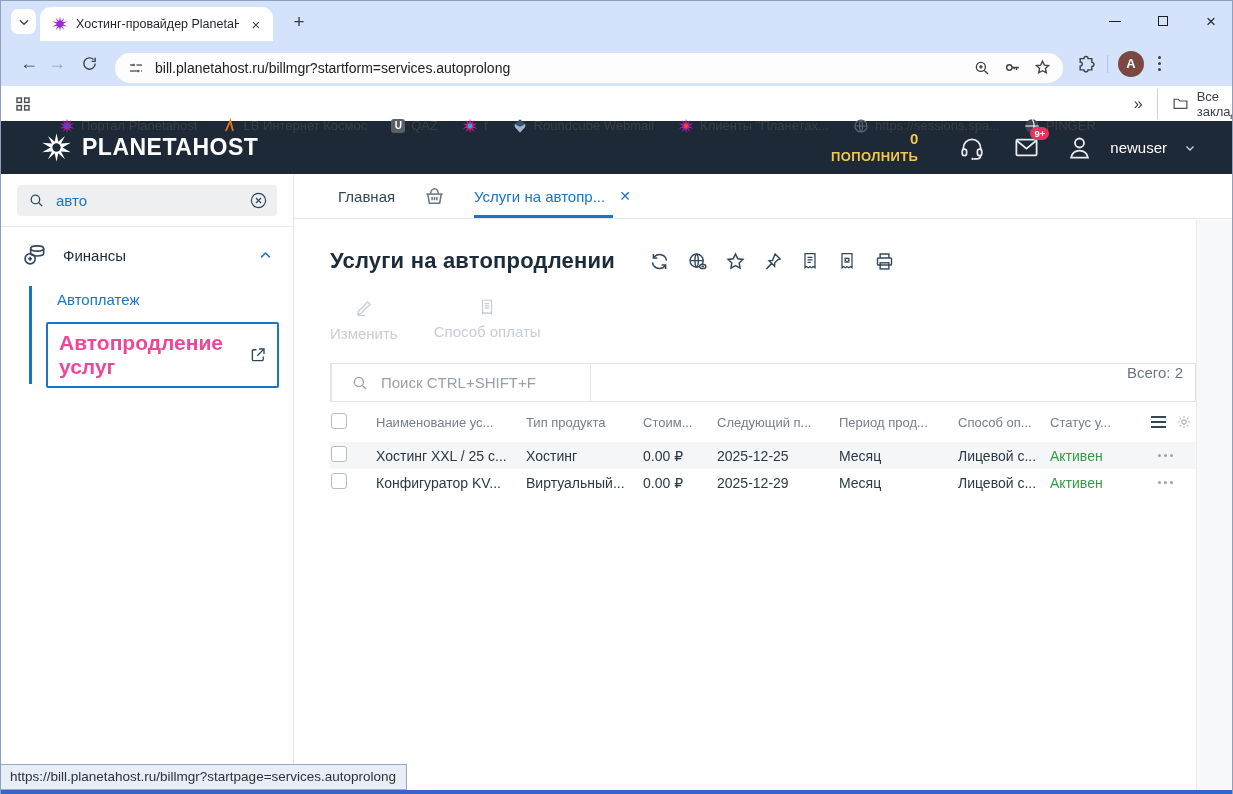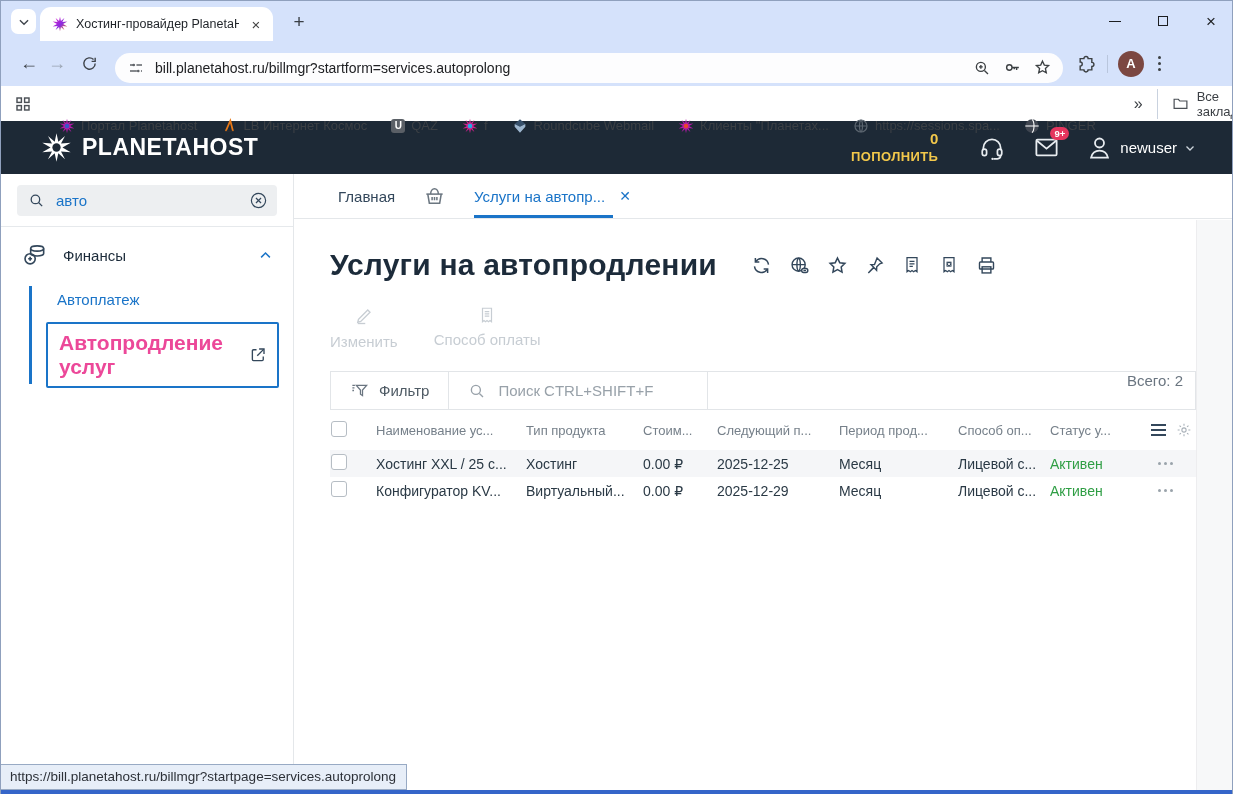--- a/index.html
+++ b/index.html
@@ -55,21 +55,21 @@
   .appbar{height:53px;background:#1d2936;display:flex;align-items:center;padding:0 36px 0 40px;}
   .brand{display:flex;align-items:center;gap:10px;color:#fff;}
   .brand-name{font-size:23px;font-weight:800;letter-spacing:.5px;color:#fff;}
   .appbar-right{margin-left:auto;display:flex;align-items:center;gap:26px;}
   .balance{text-align:right;line-height:1.25;margin-right:14px;cursor:pointer;}
   .balance-amount{color:#f2c84b;font-size:15px;font-weight:bold;}
   .balance-topup{color:#f2c84b;font-size:13px;font-weight:bold;letter-spacing:.4px;}
   .hd-ic{color:#e8ecf0;width:28px;height:28px;display:flex;align-items:center;justify-content:center;cursor:pointer;position:relative;}
   .badge{position:absolute;top:-7px;right:-9px;background:#e5355e;color:#fff;font-size:9.5px;font-weight:bold;
     border-radius:9px;padding:2px 4px;line-height:1;}
-  .userbox{display:flex;align-items:center;gap:7px;color:#fff;font-size:15px;cursor:pointer;justify-content:space-between;}
+  .userbox{display:flex;align-items:center;gap:17px;color:#fff;font-size:15px;cursor:pointer;justify-content:space-between;}
 
   
   .app-body{display:flex;height:617px;background:#fff;}
   .sidebar{width:293px;border-right:1px solid #e4e7ea;position:relative;flex:none;}
   .main{flex:1;position:relative;background:#fff;}
 
   
   .side-search{margin:11px 16px 10px 16px;height:31px;background:#edeff1;border-radius:4px;
     display:flex;align-items:center;padding:0 9px 0 11px;gap:9px;color:#33475b;}
   .side-search input{flex:1;border:none;outline:none;background:transparent;color:#1a74c8;font-size:15px;
@@ -94,21 +94,21 @@
   .nav-basket{margin:0 28px;color:#6b7680;cursor:pointer;}
   .nav-tab{position:relative;height:100%;display:flex;align-items:center;gap:14px;padding-right:4px;}
   .nav-tab .lbl{font-size:15px;color:#1a74c8;cursor:pointer;}
   .nav-tab .x{color:#1a74c8;font-size:14px;cursor:pointer;}
   .nav-tab .underline{position:absolute;left:0;bottom:0;height:3px;width:139px;background:#1a74c8;}
 
   .gutter{position:absolute;top:46px;bottom:0;right:0;width:36px;background:#f7f8f9;border-left:1px solid #ededef;}
 
   .content{padding:0 36px;}
   .title-row{display:flex;align-items:center;margin-top:29px;}
-  .page-title{margin:0;font-size:30px;font-weight:bold;color:#1c2b3a;letter-spacing:.2px;}
+  .page-title{margin:0;font-size:22px;font-weight:bold;color:#1c2b3a;letter-spacing:.2px;}
   .title-icons{display:flex;align-items:center;gap:17px;margin-left:34px;color:#33475b;}
   .t-ic{cursor:pointer;display:flex;}
 
   .actions-row{display:flex;gap:36px;margin-top:24px;color:#c7cdd3;}
   .action{display:flex;flex-direction:column;align-items:center;gap:7px;font-size:15px;cursor:default;}
 
   .filter-bar{margin-top:21px;border:1px solid #e2e5e8;height:39px;display:flex;align-items:stretch;background:#fff;}
   .f-seg{display:flex;align-items:center;gap:10px;padding:0 19px;}
   .f-filter{color:#4e5a64;font-size:15px;cursor:pointer;}
   .f-sep{width:1px;background:#e2e5e8;}
@@ -469,27 +469,20 @@
           <div class="action">
             <svg class="ic" width="18" height="18" viewBox="0 0 24 24" fill="none" stroke="currentColor" stroke-width="1.6">
                 <path d="M6 3h12v18l-2-1.6-2 1.6-2-1.6L10 21l-2-1.6L6 21z"></path>
                 <path d="M9 7.5h6M9 10.5h6M9 13.5h6"></path>
               </svg>
             <span>Способ оплаты</span>
           </div>
         </div>
 
         <div class="filter-bar">
-          <div class="f-seg f-filter">
-            <svg class="ic" width="19" height="19" viewBox="0 0 24 24" fill="none" stroke="#6a7580" stroke-width="1.6">
-                <path d="M8 5.5h13l-5.2 6v7l-2.6-1.8v-5.2z"></path>
-                <path d="M3 5.5h3.2M3 8.8h2.6M3 12h2"></path>
-              </svg>
-            <span>Фильтр</span>
-          </div>
           <div class="f-sep"></div>
           <div class="f-seg f-search">
             <svg class="ic" width="18" height="18" viewBox="0 0 24 24" fill="none" stroke="#98a1a9" stroke-width="1.8">
                 <circle cx="10.5" cy="10.5" r="6"></circle>
                 <path d="M15.2 15.2L20 20"></path>
               </svg>
             <input placeholder="Поиск CTRL+SHIFT+F" style="">
           </div>
           <div class="f-sep"></div>
           <div class="f-spacer"></div>

